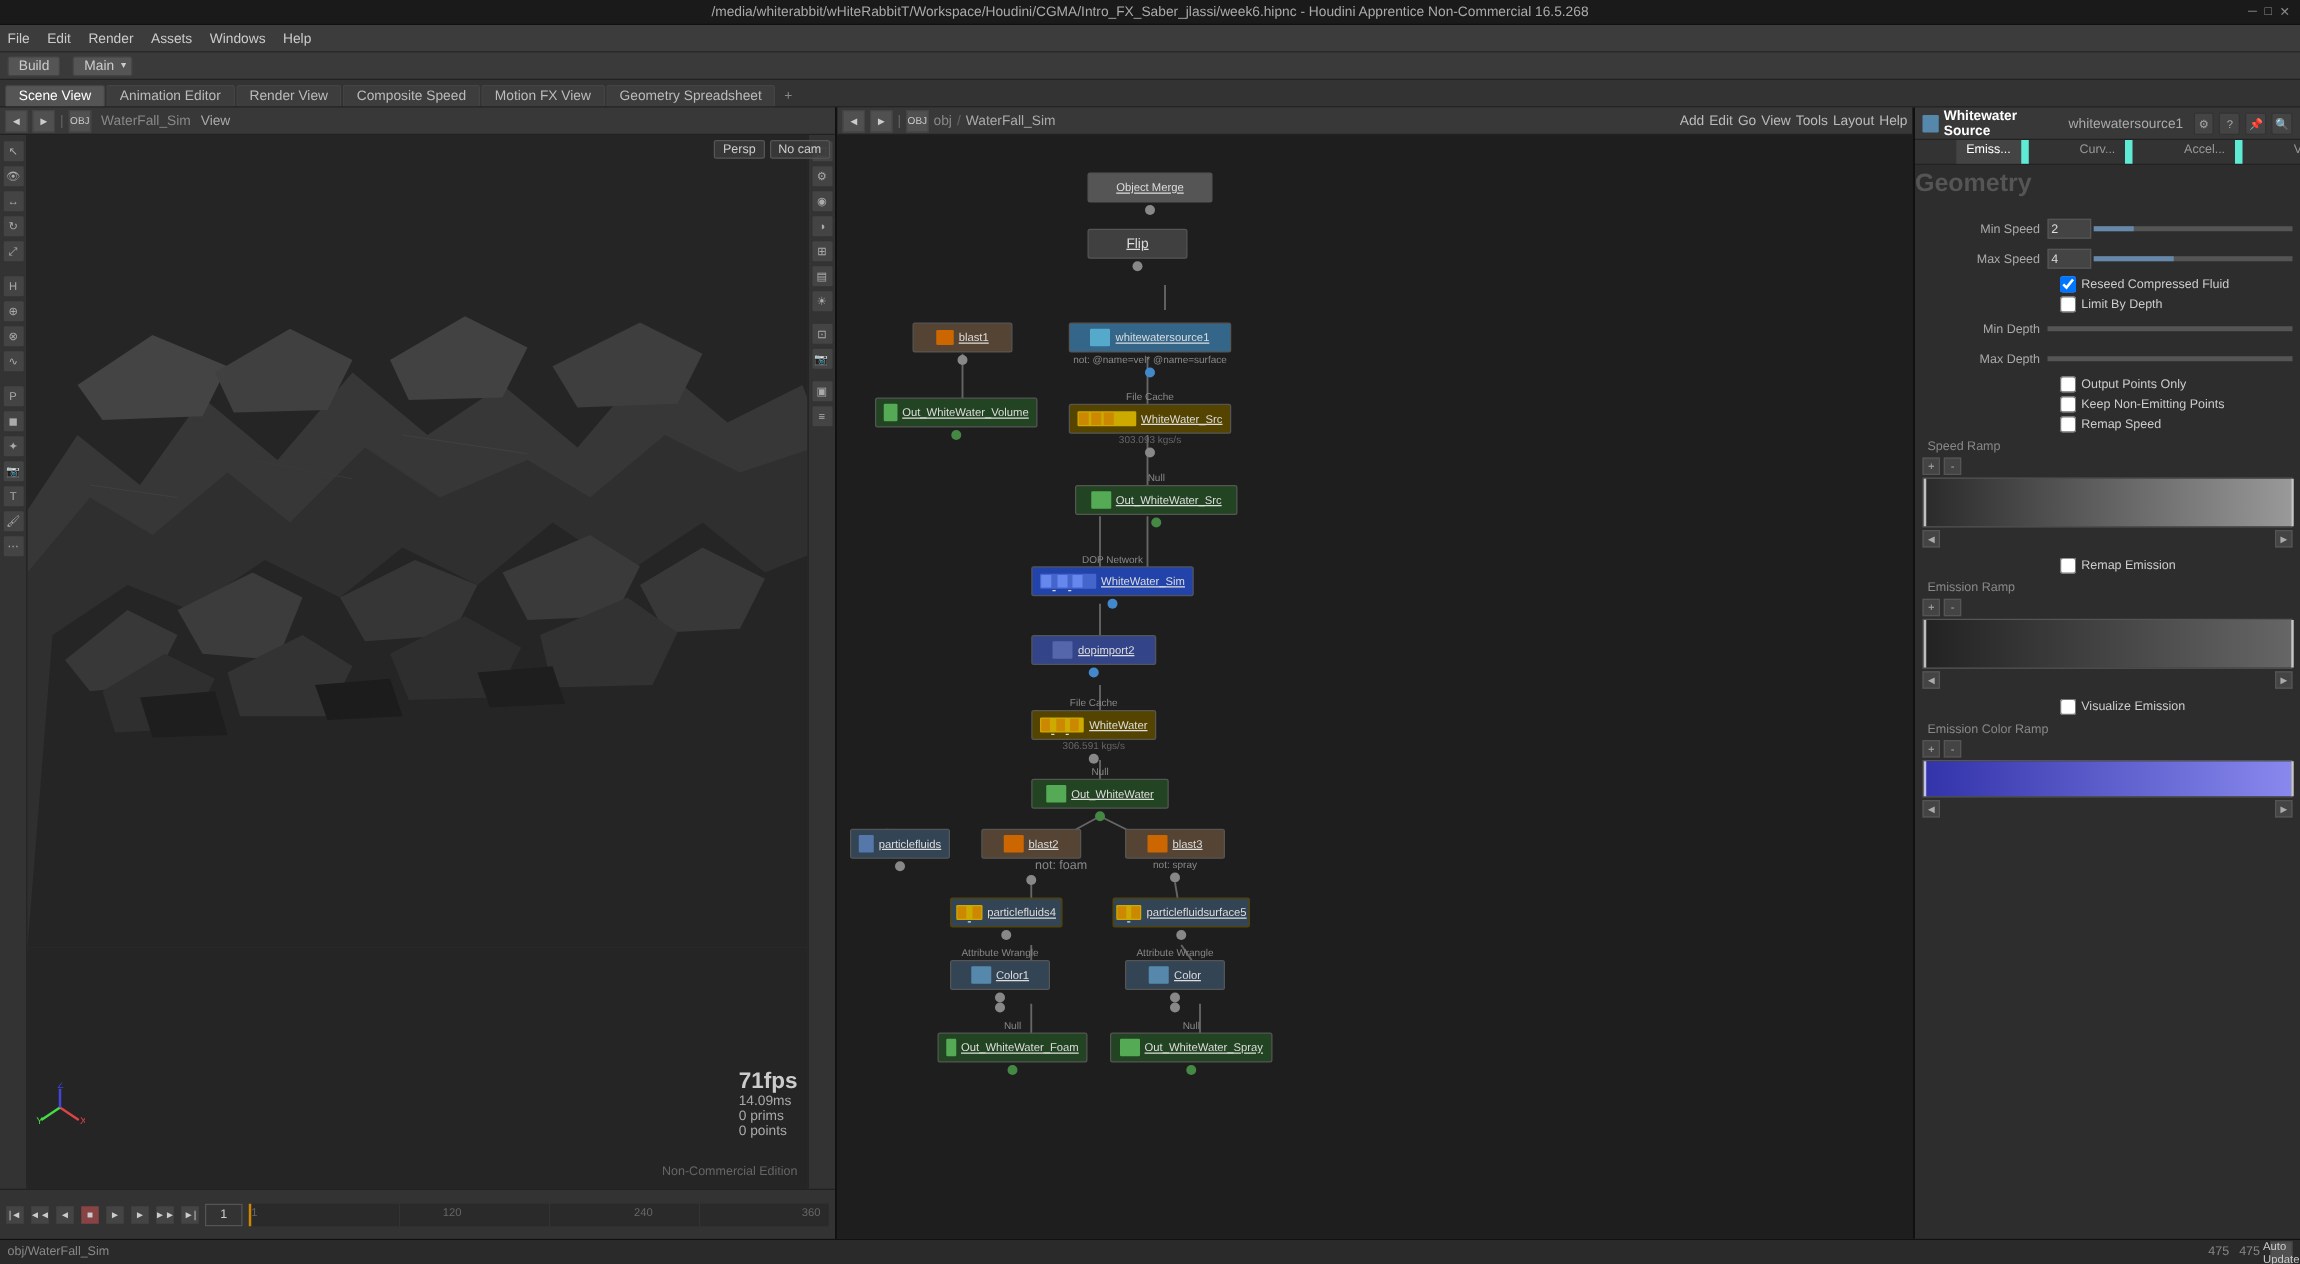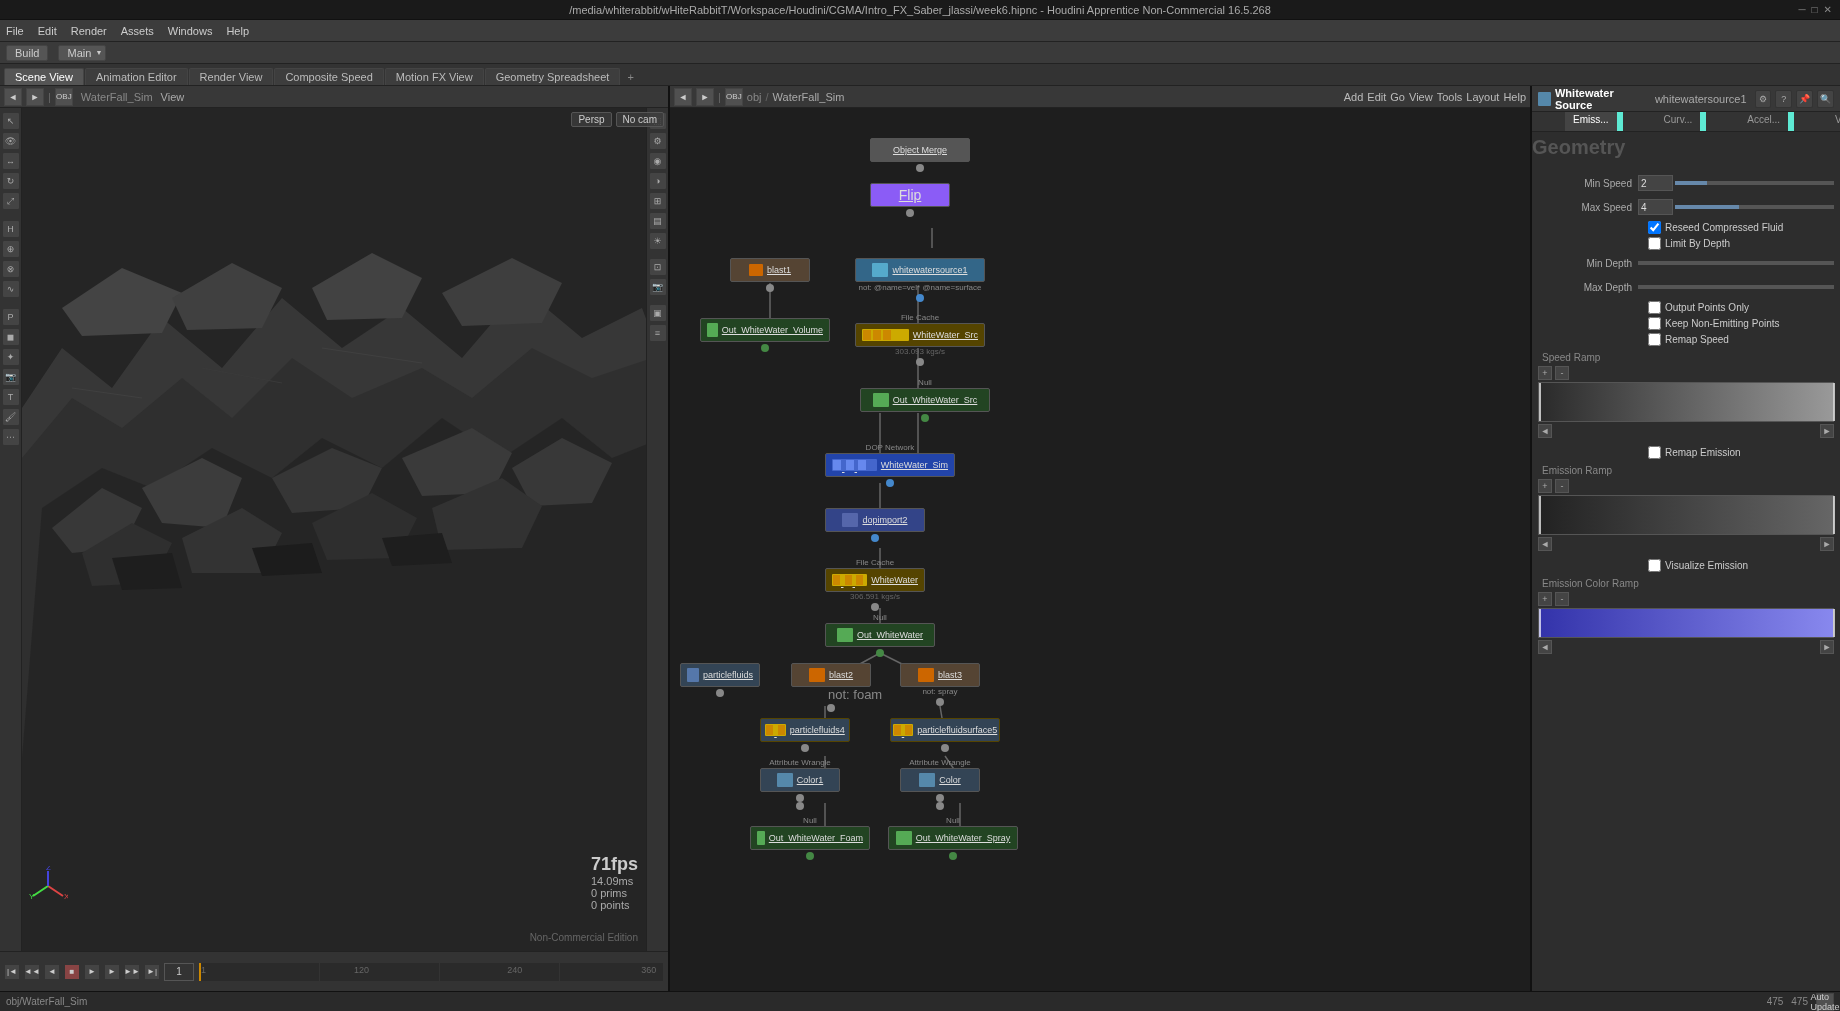--- a/index.html
+++ b/index.html
@@ -847,21 +847,21 @@
       </svg>
 
       <div class="node" style="left:200px;top:30px">
         <div class="node-box node-merge" style="background:#555;width:100px;font-size:9px;">
           <span>Object Merge</span>
         </div>
         <div class="node-dot"></div>
       </div>
 
       <div class="node" style="left:200px;top:75px">
-        <div class="node-box node-flip" style="background:#8b5cf6;width:50px;font-size:14px;">
+        <div class="node-box node-flip" style="background:#404040;width:50px;font-size:11px;">
           <span>Flip</span>
         </div>
         <div class="node-dot"></div>
       </div>
 
       <div class="node" style="left:60px;top:150px">
         <div class="node-box node-blast" style="background:#554433;width:60px;font-size:9px;">
           <div class="node-icon" style="background:#cc6600;width:14px;height:12px;border-radius:1px;"></div>
           <span>blast1</span>
         </div>
@@ -958,21 +958,21 @@
           <span>particlefluids</span>
         </div>
         <div class="node-dot"></div>
       </div>
 
       <div class="node" style="left:110px;top:555px">
         <div class="node-box node-blast" style="background:#554433;width:60px;font-size:9px;">
           <div class="node-icon" style="background:#cc6600;"></div>
           <span>blast2</span>
         </div>
-        <div style="font-size:13px;color:#888;padding-left:48px;">not: foam</div>
+        <div style="font-size:10px;color:#888;padding-left:48px;">not: foam</div>
         <div class="node-dot"></div>
       </div>
 
       <div class="node" style="left:230px;top:555px">
         <div class="node-box node-blast" style="background:#554433;width:60px;font-size:9px;">
           <div class="node-icon" style="background:#cc6600;"></div>
           <span>blast3</span>
         </div>
         <div style="font-size:8px;color:#888;">not: spray</div>
         <div class="node-dot"></div>

